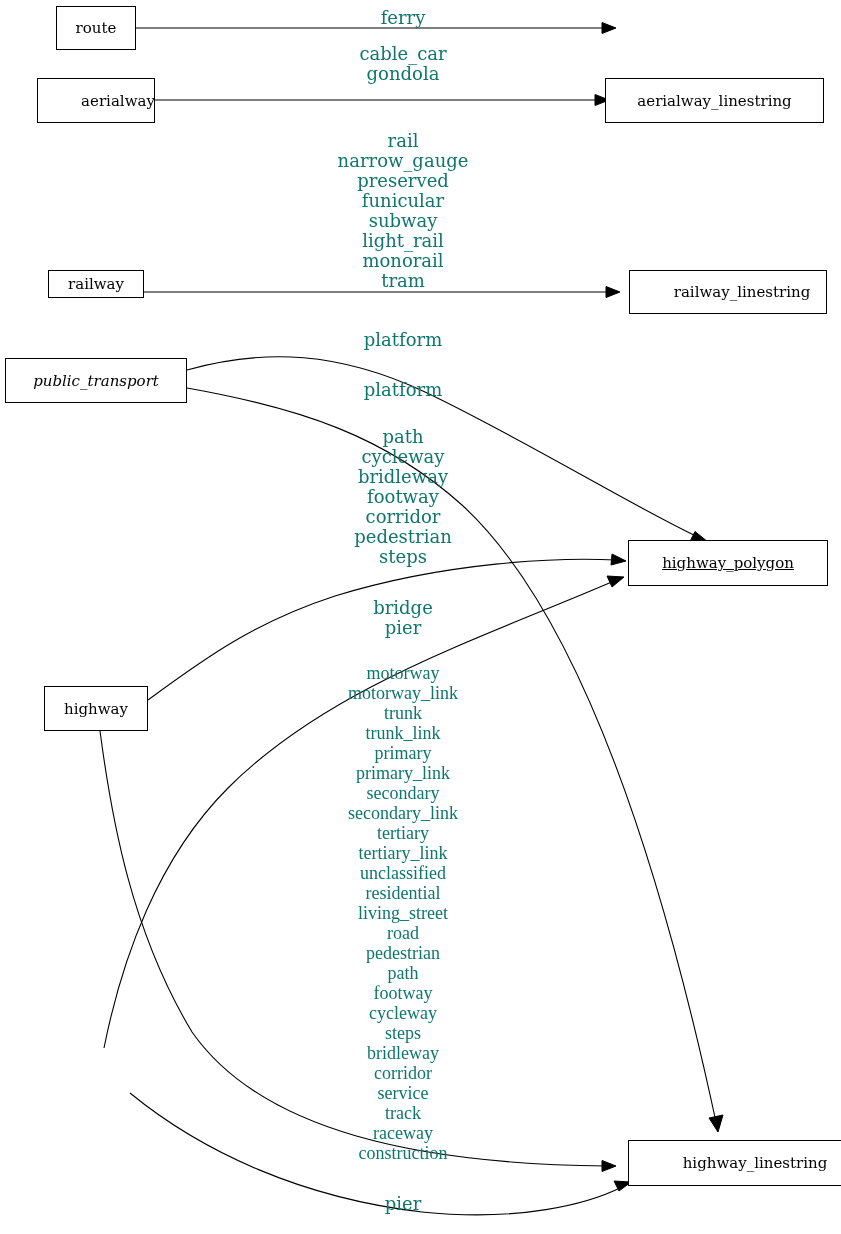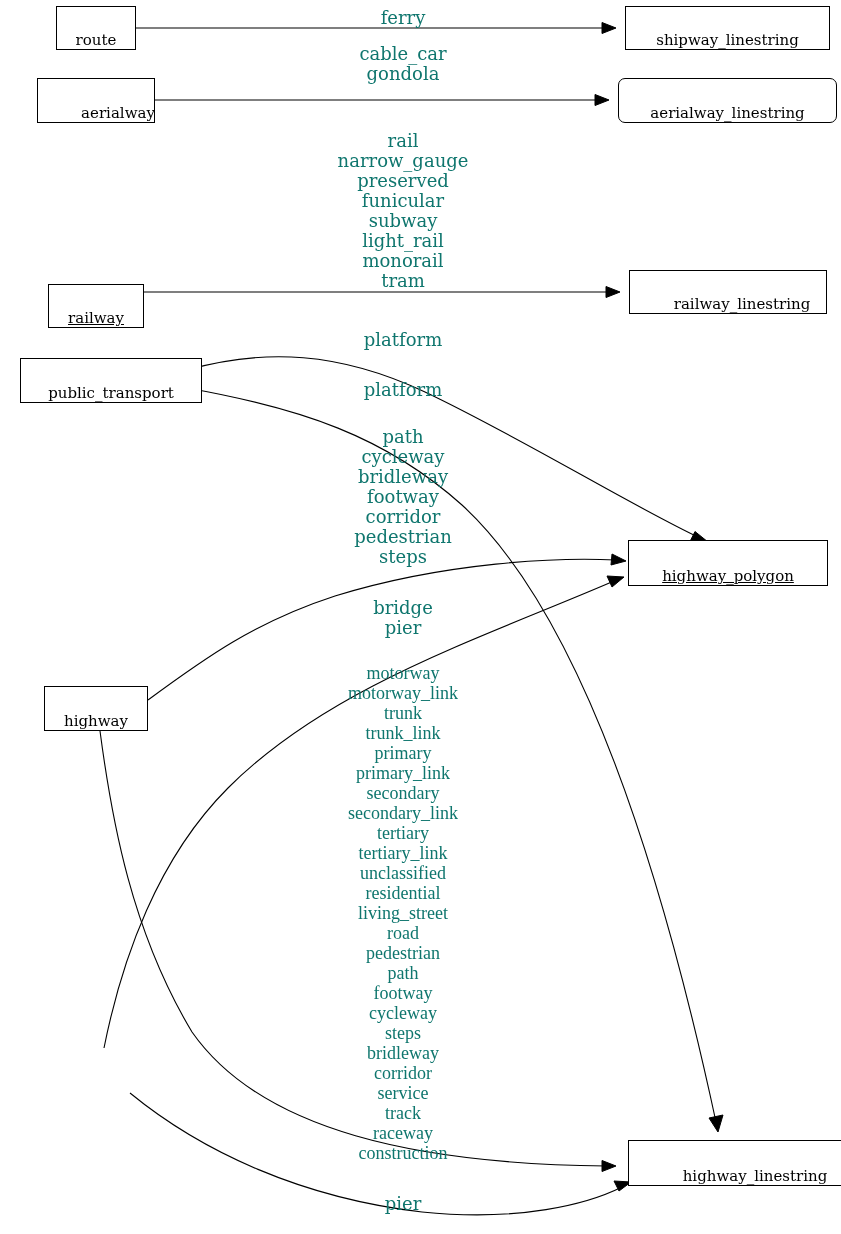--- a/index.html
+++ b/index.html
@@ -15,21 +15,21 @@
     font-family: "DejaVu Serif", serif;
     overflow: hidden;
   }
   .node {
     position: absolute;
     box-sizing: border-box;
     border: 1px solid #000000;
     background: #ffffff;
     color: #000000;
     display: flex;
-    align-items: flex-end;
+    align-items: center;
     justify-content: center;
     font-size: 15px;
     font-family: "DejaVu Serif", serif;
     white-space: nowrap;
     z-index: 3;
   }
   .edge-label {
     position: absolute;
     color: #0f766e;
     font-size: 18px;
@@ -99,36 +99,33 @@
     </g>
     <g>
       <path d="M 130,1093 C 202,1152 302,1198 422,1212 C 520,1222 588,1204 622,1187"></path>
       <polygon points="631,1182 614,1181 619,1191"></polygon>
     </g>
   </svg>
 
   <div class="node" style="left:56px; top:6px; width:80px; height:44px;">
     <span>route</span>
   </div>
-  <div class="node" style="left:625px; top:6px; width:205px; height:44px;">
-    <span>shipway_linestring</span>
-  </div>
   <div class="node" style="left:37px; top:78px; width:118px; height:45px;padding-left:44px;">
     <span>aerialway</span>
   </div>
-  <div class="node" style="left:618px; top:78px; width:219px; height:45px;border-radius:7px;">
+  <div class="node" style="left:605px; top:78px; width:219px; height:45px;">
     <span>aerialway_linestring</span>
   </div>
-  <div class="node" style="left:48px; top:284px; width:96px; height:44px;text-decoration:underline;">
+  <div class="node" style="left:48px; top:270px; width:96px; height:28px;">
     <span>railway</span>
   </div>
   <div class="node" style="left:629px; top:270px; width:198px; height:44px;padding-left:28px;">
     <span>railway_linestring</span>
   </div>
-  <div class="node" style="left:20px; top:358px; width:182px; height:45px;">
+  <div class="node" style="left:5px; top:358px; width:182px; height:45px;font-style:italic;">
     <span>public_transport</span>
   </div>
   <div class="node" style="left:628px; top:540px; width:200px; height:46px;text-decoration:underline;">
     <span>highway_polygon</span>
   </div>
   <div class="node" style="left:44px; top:686px; width:104px; height:45px;">
     <span>highway</span>
   </div>
   <div class="node" style="left:628px; top:1140px; width:254px; height:46px;">
     <span>highway_linestring</span>

